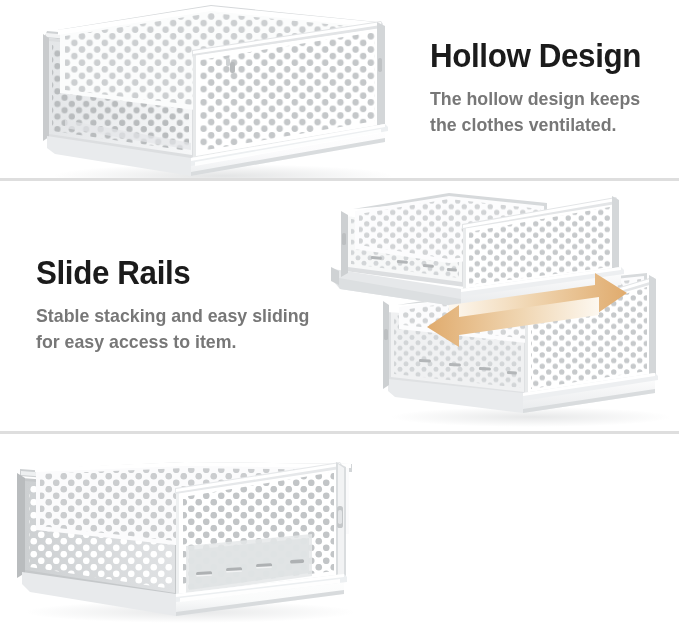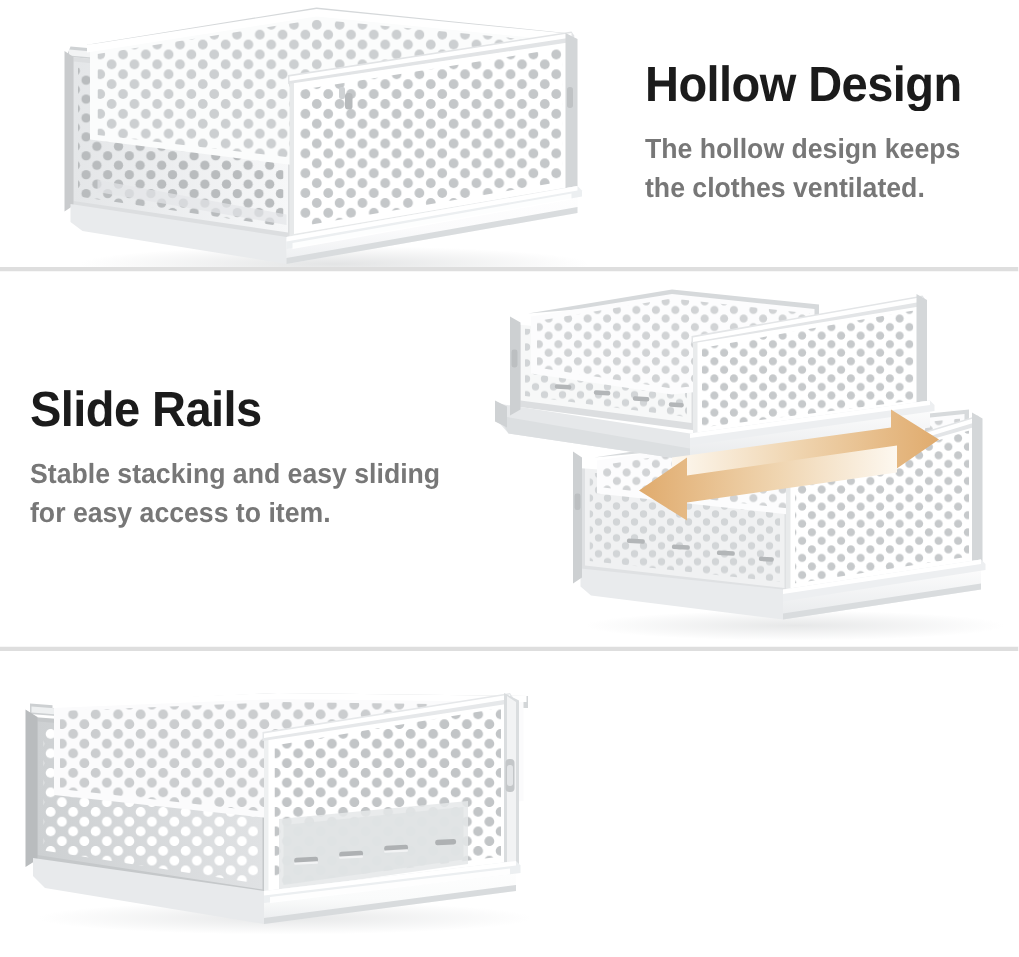--- a/index.html
+++ b/index.html
@@ -48,20 +48,21 @@
   }
   .text-right {
     width: 279px;
     padding-left: 20px;
     padding-right: 8px;
   }
   .text-left {
     width: 330px;
     padding-left: 20px;
     padding-right: 10px;
+    margin-left: 16px;
   }
   .heading {
     font-size: 33px;
     font-weight: bold;
     color: #1b1b1b;
     letter-spacing: -0.4px;
     line-height: 1.06;
     margin: 0 0 12px 0;
     transform: scaleX(0.95);
     transform-origin: left center;

